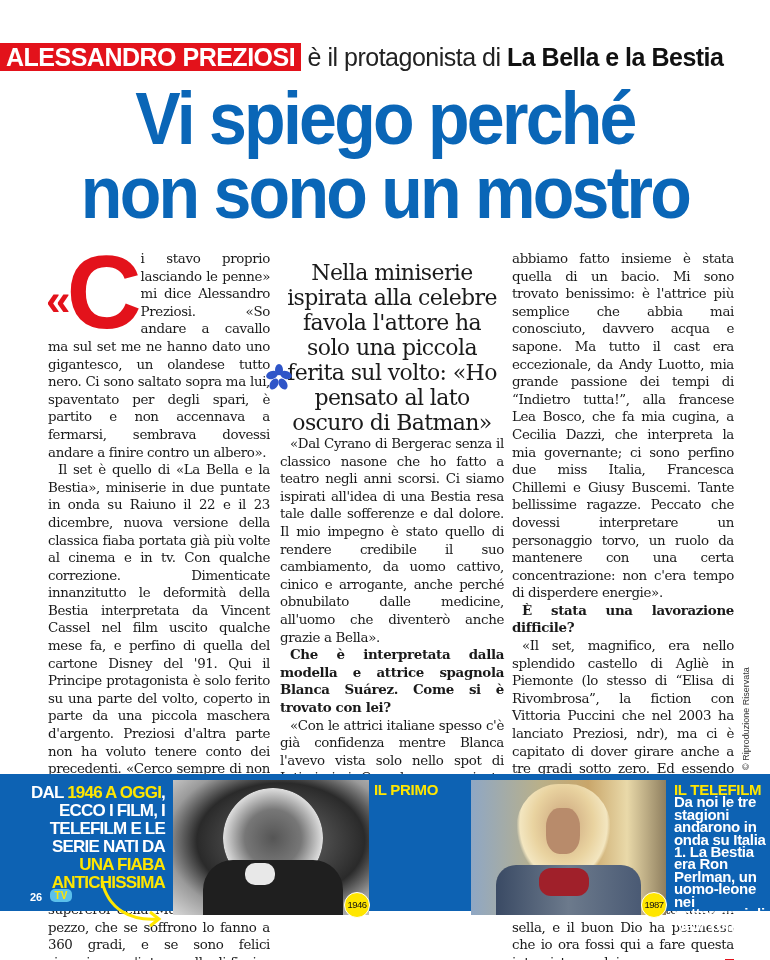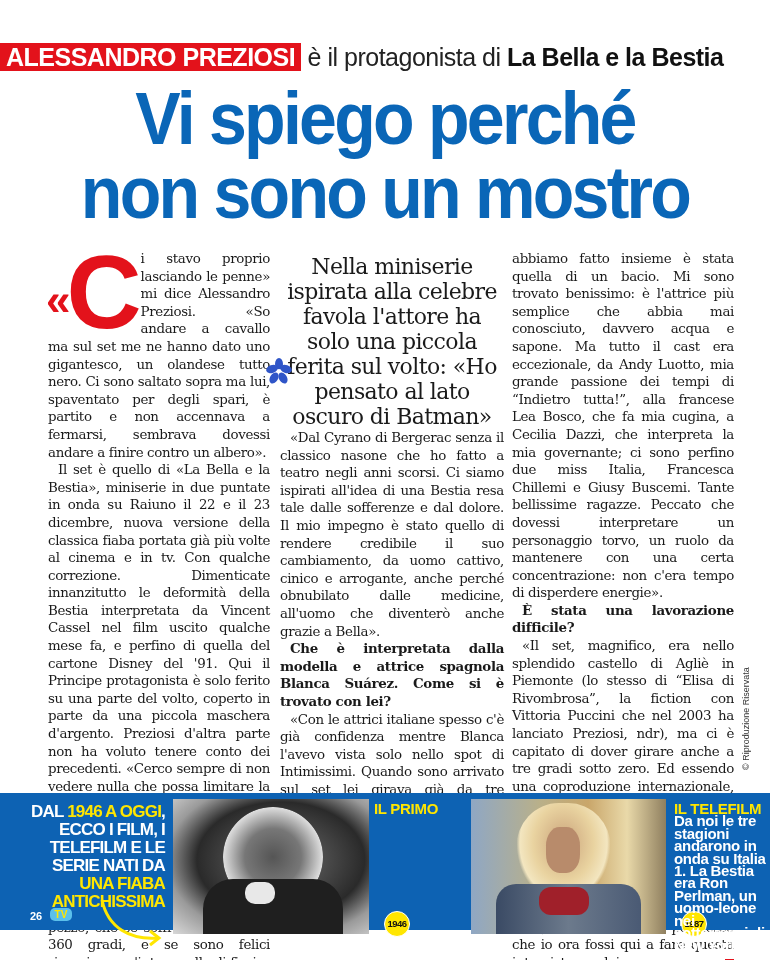--- a/index.html
+++ b/index.html
@@ -8,55 +8,55 @@
 
   .kicker { position: absolute; top: 42px; left: 0; width: 612px; text-align: center; font-family: "Liberation Sans", sans-serif; font-size: 25px; line-height: 30px; white-space: nowrap; }
   .kicker .name { background: #e3121b; color: #fff; font-weight: bold; padding: 0 6px; letter-spacing: -0.5px; }
   .kicker .mid { color: #222; letter-spacing: -0.5px; }
   .kicker .show { color: #111; font-weight: bold; letter-spacing: -0.5px; }
 
   .headline { position: absolute; top: 82px; left: 0; width: 770px; text-align: center; font-family: "Liberation Sans", sans-serif; font-weight: bold; color: #0a66b7; font-size: 74px; line-height: 74px; letter-spacing: -3px; transform: scaleX(0.92); transform-origin: center; }
 
   .col { position: absolute; top: 250px; font-size: 13.4px; line-height: 17.6px; text-align: justify; hyphens: auto; letter-spacing: -0.35px; }
   .col1 { left: 48px; width: 222px; }
-  .col2 { left: 280px; width: 224px; top: 254px; }
+  .col2 { left: 280px; width: 224px; top: 260px; }
   .col3 { left: 512px; width: 222px; }
   .col p { text-indent: 10px; }
   .col p.q { font-weight: bold; text-indent: 10px; }
 
   .dropcap-wrap { float: left; display: flex; align-items: flex-start; margin-right: 3px; margin-left: -2px; height: 84px; }
   .dropcap-guill { font-family: "Liberation Sans", sans-serif; color: #e3121b; font-weight: bold; font-size: 44px; line-height: 44px; margin-top: 28px; letter-spacing: -4px; }
   .dropcap { font-family: "Liberation Sans", sans-serif; color: #e3121b; font-weight: bold; font-size: 104px; line-height: 84px; letter-spacing: -4px; }
   .col1 p.first { text-indent: 0; }
 
   .deck { text-align: center; font-size: 22px; line-height: 25px; color: #1a1a1a; letter-spacing: -0.6px; position: relative; padding: 0 4px; }
   .byline { text-align: center; font-family: "Liberation Sans", sans-serif; font-weight: bold; font-size: 15px; margin: 6px 0 12px; }
   .flower { position: absolute; left: -14px; top: 104px; width: 26px; height: 26px; }
 
   .end-square { display: inline-block; width: 9px; height: 9px; background: #e3121b; float: right; margin-top: 5px; }
   .copyright { position: absolute; left: 741px; top: 690px; font-family: "Liberation Sans", sans-serif; font-size: 9px; color: #333; transform: rotate(-90deg); transform-origin: left top; white-space: nowrap; top: 770px; }
 
-  .band { position: absolute; left: 0; top: 793px; width: 770px; height: 137px; background: #0d62b3; }
+  .band { position: absolute; left: 0; top: 774px; width: 770px; height: 137px; background: #0d62b3; }
   .band-title { position: absolute; left: 20px; top: 10px; width: 145px; text-align: right; font-family: "Liberation Sans", sans-serif; font-weight: bold; font-size: 17px; line-height: 18px; color: #fff; letter-spacing: -0.8px; }
   .band-title .y { color: #ffe600; }
   .pagenum { position: absolute; left: 30px; top: 117px; font-family: "Liberation Sans", sans-serif; font-weight: bold; font-size: 11px; color: #fff; }
   .tvlogo { position: absolute; left: 50px; top: 115px; width: 22px; height: 13px; background: #5bc0eb; border-radius: 5px; font-family: "Liberation Sans", sans-serif; font-weight: bold; font-size: 10px; color: #ffe600; text-align: center; line-height: 13px; }
   .arrow { position: absolute; left: 100px; top: 105px; width: 65px; height: 50px; }
 
   .photo { position: absolute; border: 0; }
   .photo1 { left: 173px; top: 6px; width: 196px; height: 135px; background: radial-gradient(ellipse at 55% 45%, #6a6a6a 0%, #4a4a4a 30%, #2a2a2a 55%, #9a9a9a 75%, #d8d8d8 100%); }
   .photo1 .fur { position: absolute; left: 50px; top: 8px; width: 100px; height: 100px; border-radius: 50%; background: radial-gradient(circle at 50% 50%, #555 0%, #777 40%, #ddd 70%, transparent 72%); }
   .photo1 .body { position: absolute; left: 30px; top: 80px; width: 140px; height: 55px; background: #1f1f1f; border-radius: 30px 30px 0 0; }
   .photo1 .glove { position: absolute; left: 72px; top: 83px; width: 30px; height: 22px; background: #e8e8e8; border-radius: 10px; }
   .photo2 { left: 471px; top: 6px; width: 195px; height: 135px; background: linear-gradient(90deg, #8fa7c4 0%, #b9b08a 35%, #c9a66a 60%, #e9d9a9 80%, #8f7f5f 100%); }
   .photo2 .hair { position: absolute; left: 45px; top: 4px; width: 95px; height: 100px; border-radius: 45% 45% 30% 30%; background: radial-gradient(ellipse at 50% 40%, #c9a27a 0%, #e9d3a0 45%, #f3e6c0 65%, transparent 70%); }
   .photo2 .face { position: absolute; left: 75px; top: 28px; width: 34px; height: 46px; border-radius: 40%; background: #b88b6b; }
   .photo2 .armor { position: absolute; left: 25px; top: 85px; width: 145px; height: 50px; background: linear-gradient(90deg, #3a4a64, #6c7a8c, #4a5a74); border-radius: 20px 20px 0 0; }
   .photo2 .gloves { position: absolute; left: 68px; top: 88px; width: 50px; height: 28px; background: #a0202a; border-radius: 12px; }
-  .yearbadge { position: absolute; width: 26px; height: 26px; border-radius: 50%; background: #ffe600; border: 1.5px solid #fff; font-family: "Liberation Sans", sans-serif; font-weight: bold; font-size: 9.5px; color: #111; text-align: center; line-height: 23px; letter-spacing: -0.5px; margin-left: 40px; }
+  .yearbadge { position: absolute; width: 26px; height: 26px; border-radius: 50%; background: #ffe600; border: 1.5px solid #fff; font-family: "Liberation Sans", sans-serif; font-weight: normal; font-size: 9.5px; color: #111; text-align: center; line-height: 23px; letter-spacing: -0.5px; }
   .yb1 { left: 344px; top: 118px; }
   .yb2 { left: 641px; top: 118px; }
 
   .caption { position: absolute; top: 10px; font-family: "Liberation Sans", sans-serif; font-weight: bold; font-size: 15px; line-height: 12.4px; color: #fff; letter-spacing: -0.3px; }
   .caption .ct { color: #ffe600; display: block; }
   .cap1 { left: 374px; width: 90px; }
   .cap2 { left: 674px; width: 94px; }
 </style>
 </head>
 <body>

